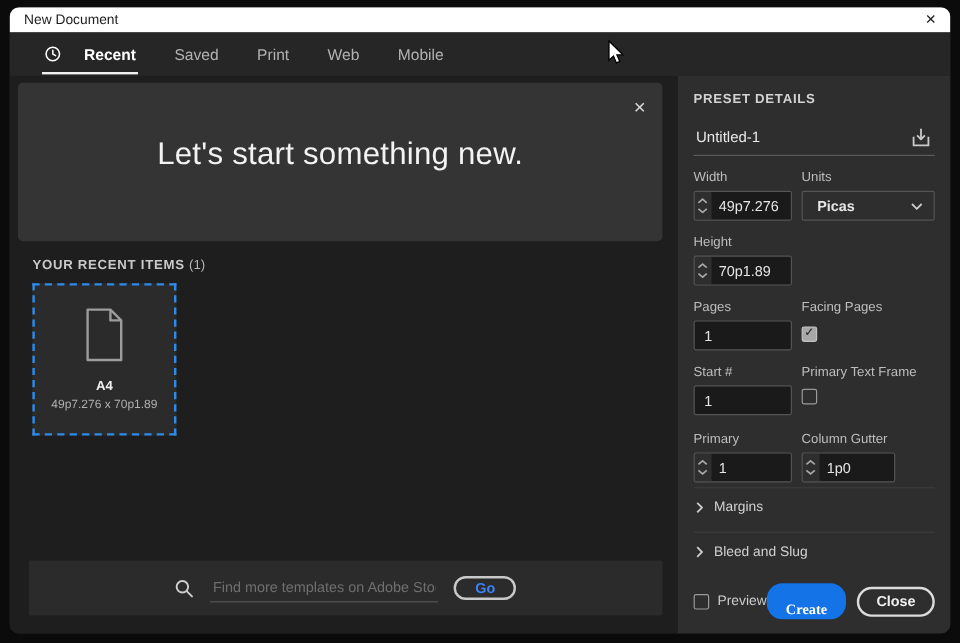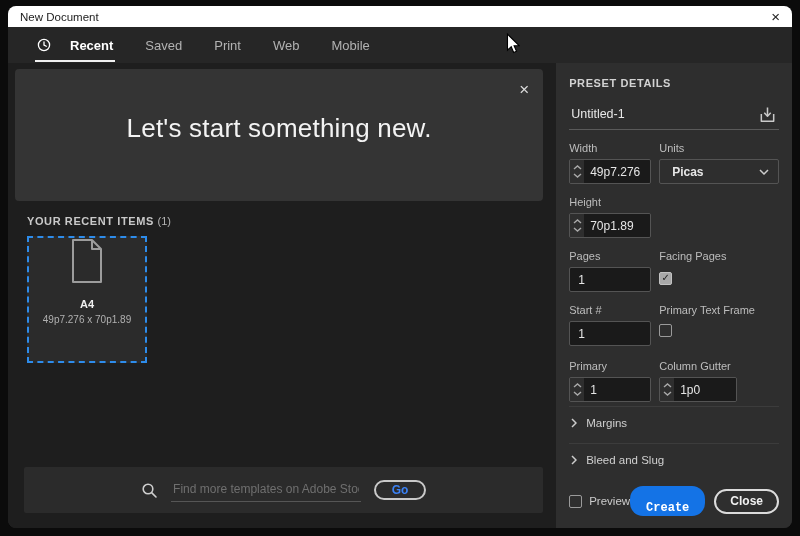--- a/index.html
+++ b/index.html
@@ -42,21 +42,21 @@
   .hero-close{ position:absolute; top:12px; right:14px; font-size:17px; color:#dcdcdc; line-height:1; cursor:pointer; }
   .hero-title{ font-size:26px; color:#f3f3f3; margin-bottom:14px; letter-spacing:.2px; }
   .hero-sub{ font-size:13.5px; color:#d2d2d2; line-height:1.65; max-width:430px; }
   .hero-sub a{ color:#4e9ce0; text-decoration:none; cursor:pointer; }
   
   .recent-heading{ margin:14px 0 0 19px; font-size:11px; letter-spacing:.6px; color:#c9c9c9; font-weight:bold; }
   .recent-heading .count{ font-weight:normal; color:#b5b5b5; letter-spacing:0; }
   .card{
     margin:9px 0 0 19px; width:120px; height:127px; background:#2b2b2b;
     border:2px dashed #2d8ceb; display:flex; flex-direction:column; align-items:center;
-    justify-content:flex-start; cursor:pointer;
+    justify-content:center; cursor:pointer;
   }
   .card svg{ margin-bottom:14px; }
   .card-name{ font-size:11px; color:#f0f0f0; font-weight:bold; margin-bottom:4px; }
   .card-dims{ font-size:10px; color:#b0b0b0; }
   
   .stock-bar{
     margin:auto 13px 15px 16px; height:46px; background:#2b2b2b; border-radius:2px;
     display:flex; align-items:center; justify-content:center; gap:13px; flex:0 0 auto;
   }
   .stock-input{
@@ -113,21 +113,21 @@
   .gap-lg{ margin-top:14px; }
   .section{ display:flex; align-items:center; gap:9px; padding:10px 2px; margin-top:4px;
             border-top:1px solid #3c3c3c; font-size:11.5px; color:#d0d0d0; cursor:pointer; }
   .section:first-of-type{ margin-top:16px; }
   .panel-footer{ margin-top:auto; margin-bottom:12px; display:flex; align-items:center; }
   .preview-wrap{ display:flex; align-items:center; gap:7px; font-size:11.5px; color:#cccccc; cursor:pointer; }
   .btn-group{ margin-left:auto; display:flex; gap:9px; align-items:center; }
   .btn-create{
     height:25px; padding:15px 16px; border:none; border-radius:13px; background:#1473e6;
     color:#ffffff; font-size:12px; font-weight:bold; cursor:pointer;
-    font-family:Liberation Mono, monospace;
+    font-family:Liberation Serif, serif;
   }
   .btn-close{
     height:25px; padding:0 14px; border:2px solid #dcdcdc; border-radius:13px; background:transparent;
     color:#f0f0f0; font-size:12px; font-weight:bold; cursor:pointer;
     font-family:"Liberation Sans","DejaVu Sans",sans-serif;
   }
   .cursor{ position:absolute; left:506px; top:33px; pointer-events:none; z-index:99; }
 </style>
 </head>
 <body>

